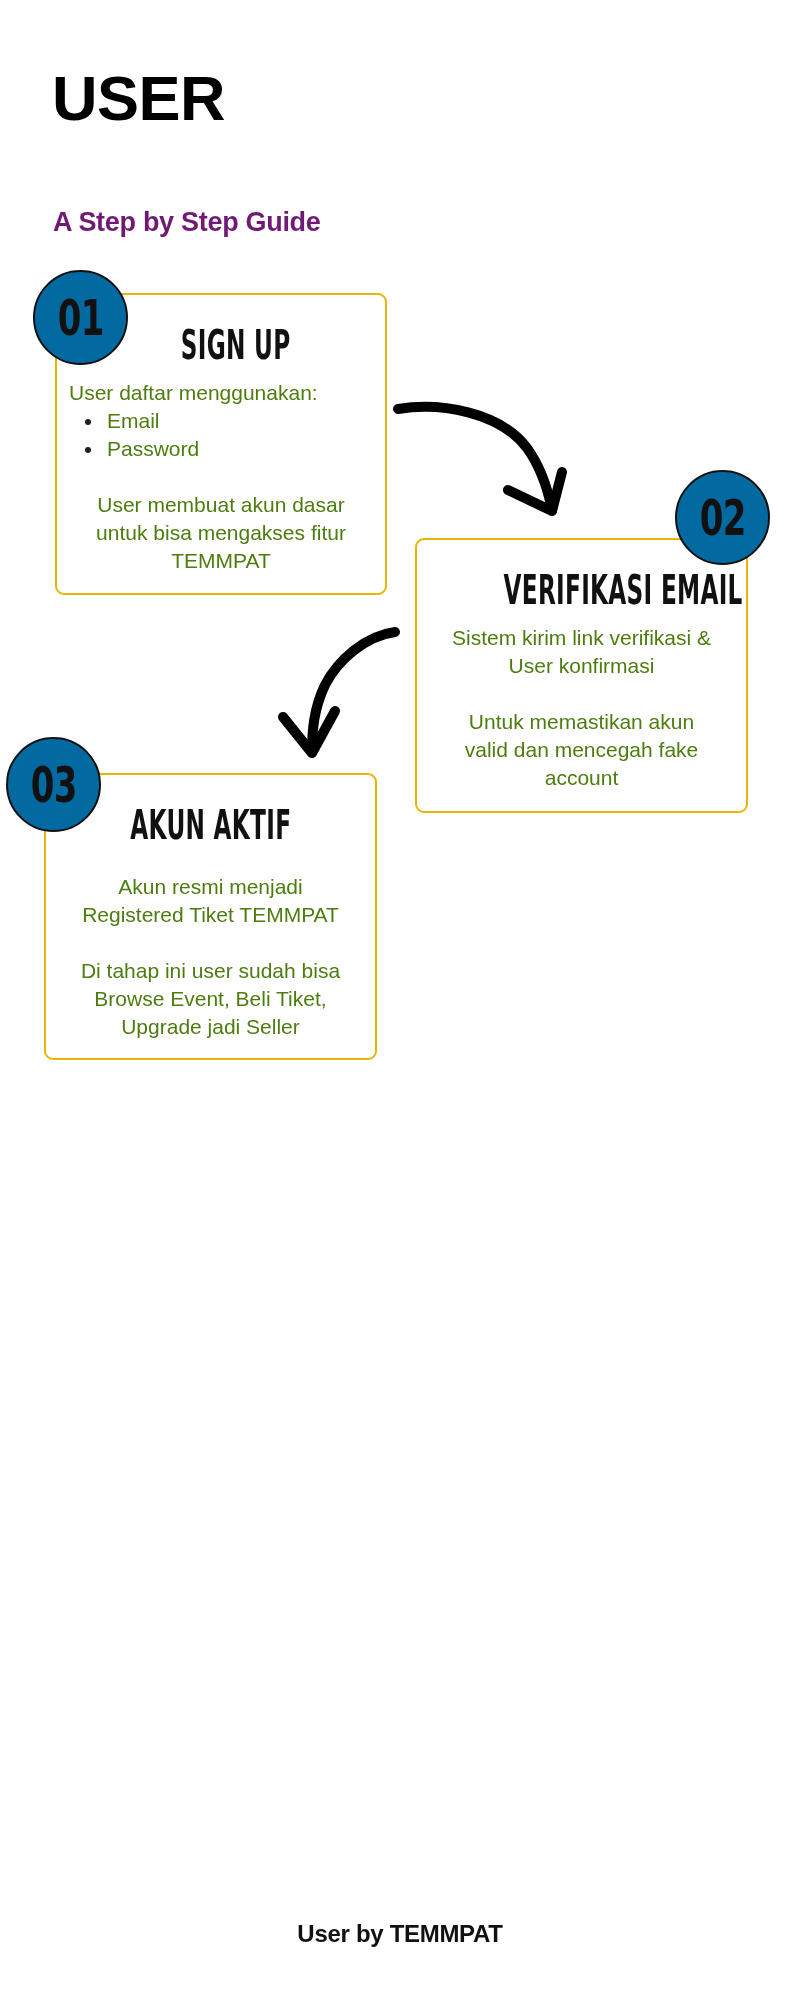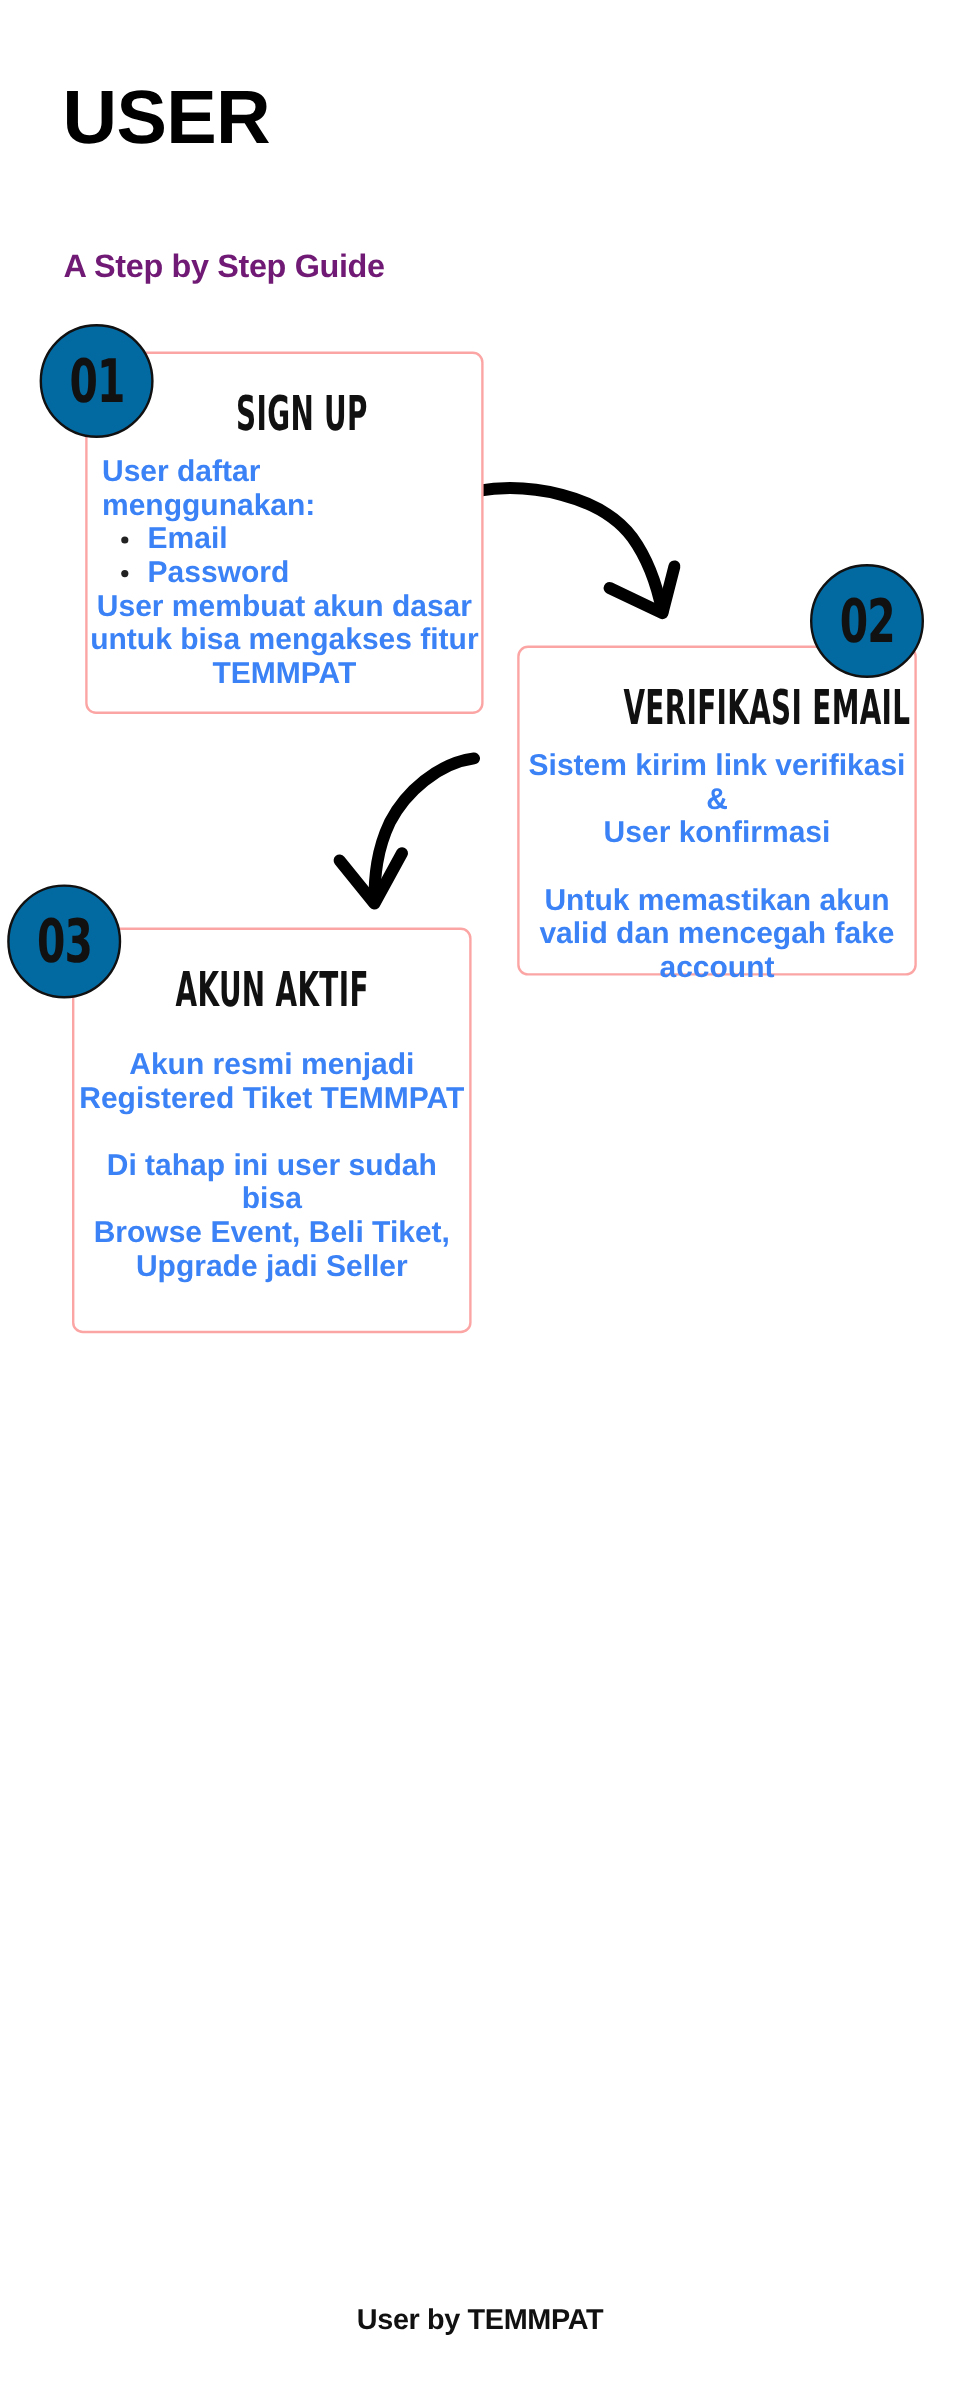--- a/index.html
+++ b/index.html
@@ -1,25 +1,25 @@
 <!DOCTYPE html>
 <html><head>
 <meta charset="utf-8">
 <style>
   html, body { margin: 0; padding: 0; background: #ffffff; }
   body { width: 800px; height: 2000px; position: relative; overflow: hidden; font-family: "Liberation Sans", sans-serif; color: #111; }
   .abs { position: absolute; }
   .title { left: 52px; top: 66px; font-family: "Liberation Sans", sans-serif; font-weight: 700; font-size: 63px; line-height: 65px; letter-spacing: -0.5px; color: #000; margin: 0; }
   .subtitle { left: 53px; top: 206px; font-family: "Liberation Sans", sans-serif; font-weight: 700; font-size: 27px; line-height: 32px; color: #701a75; letter-spacing: -0.3px; margin: 0; }
-  .card { position: absolute; border: 2px solid #fca5a5; border-radius: 9px; background: #fff; box-sizing: border-box; margin-left: 16px; }
+  .card { position: absolute; border: 2px solid #eab308; border-radius: 9px; background: #fff; box-sizing: border-box; }
   .circle { position: absolute; width: 95px; height: 95px; border: 2px solid #111; border-radius: 50%; background: #0369a1; box-sizing: border-box; display: flex; align-items: center; justify-content: center; z-index: 2; }
   .circle span { display: inline-block; font-family: "DejaVu Sans", sans-serif; font-weight: 700; font-size: 50px; line-height: 50px; transform: scaleX(0.68); color: #111; letter-spacing: -1px; }
   .step-title { position: absolute; left: 0; right: 0; text-align: center; }
   .step-title span { display: inline-block; font-family: "DejaVu Sans", sans-serif; font-weight: 700; font-size: 40px; line-height: 44px; transform: scaleX(0.58); transform-origin: center; color: #111; white-space: nowrap; letter-spacing: 0.5px; }
-  .body-text { position: absolute; left: 0; right: 0; font-family: "Liberation Sans", sans-serif; font-size: 25px; line-height: 28px; color: #3b82f6; font-weight: bold; }
+  .body-text { position: absolute; left: 0; right: 0; font-family: "Liberation Sans", sans-serif; font-size: 21px; line-height: 28px; color: #4d7c0f; }
   .center { text-align: center; }
   .body-text p { margin: 0; }
   .gap { height: 28px; }
   ul.list { margin: 0; padding: 0 0 0 38px; list-style: none; }
   ul.list li { position: relative; padding-left: 0; }
   ul.list li::before { content: ""; position: absolute; left: -22px; top: 12px; width: 6px; height: 6px; border-radius: 50%; background: #222; }
   .arrow { position: absolute; left: 0; top: 0; pointer-events: none; }
   .footer { position: absolute; left: 0; width: 800px; top: 1919px; text-align: center; font-family: "Liberation Sans", sans-serif; font-weight: 700; font-size: 24px; line-height: 30px; color: #111; letter-spacing: -0.3px; }
 </style>
 </head>
@@ -72,21 +72,21 @@
     <div class="gap"></div>
     <p>Untuk memastikan akun</p>
     <p>valid dan mencegah fake</p>
     <p>account</p>
   </div>
 </div>
 <div class="circle" style="left:675px; top:470px;">
   <span>02</span>
 </div>
 
-<div class="card" style="left:44px; top:773px; width:333px; height:338px;">
+<div class="card" style="left:44px; top:773px; width:333px; height:287px;">
   <div class="step-title" style="top:28px;">
     <span>AKUN AKTIF</span>
   </div>
   <div class="body-text center" style="top:98px;">
     <p>Akun resmi menjadi</p>
     <p>Registered Tiket TEMMPAT</p>
     <div class="gap"></div>
     <p>Di tahap ini user sudah bisa</p>
     <p>Browse Event, Beli Tiket,</p>
     <p>Upgrade jadi Seller</p>

